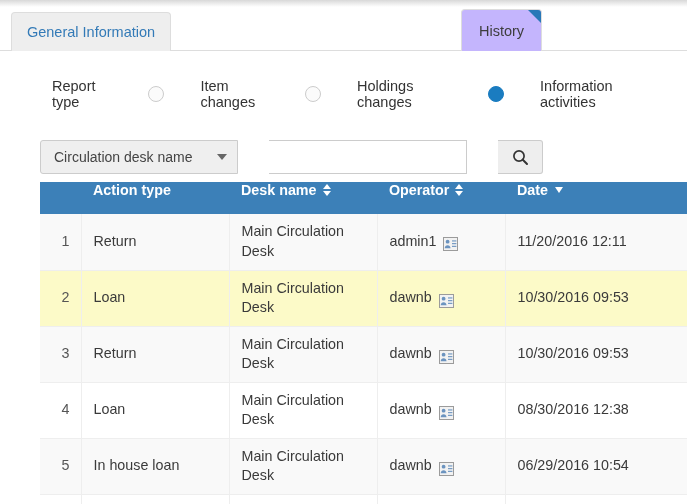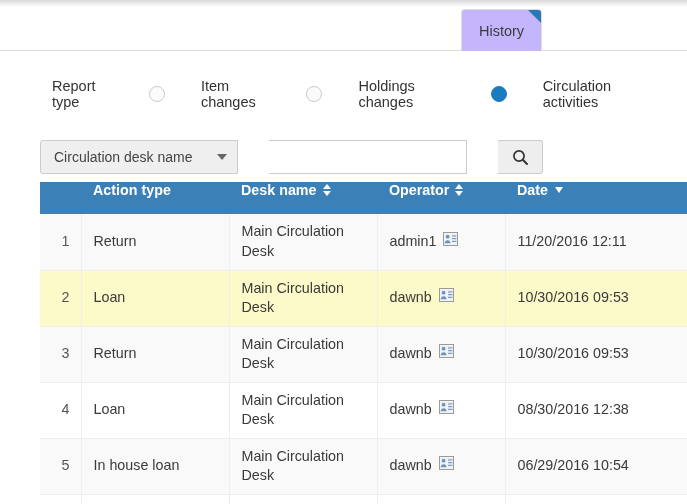--- a/index.html
+++ b/index.html
@@ -185,21 +185,21 @@
   table.history tbody td.cell-num {
     text-align: right;
     padding: 0 11px 0 0;
     color: #555555;
   }
   table.history tbody td.cell-date { border-right: none; margin-top: 32px; }
   table.history tbody tr.alt td { background: #f9f9f9; }
   table.history tbody tr.plain td { background: #ffffff; }
   table.history tbody tr.hl td { background: #fcfac8; }
 
-  .op-cell { display: inline-flex; align-items: flex-start; }
+  .op-cell { display: inline-flex; align-items: flex-end; }
   .op-icon {
     display: inline-block;
     margin-left: 7px;
     width: 15px; height: 14px;
     vertical-align: middle;
     flex: 0 0 auto;
   }
   .desk-text { display: block; }
 
   col.c-num   { width: 41px; }
@@ -211,20 +211,23 @@
 </head>
 <body>
 
 <div id="app">
 
   <div class="top-gradient"></div>
 
   <div class="tabbar">
     <div class="tabbar-line"></div>
 
+    <div class="tab" style="left:11px; width:160px;">
+      <span>General Information</span>
+    </div>
 
 
 
     <div class="tab active" style="left:461px; width:81px;">
       <span>History</span>
       <span class="corner-flag"></span>
     </div>
   </div>
 
   <div class="report-row">
@@ -235,21 +238,21 @@
       <span class="radio-label">Item changes</span>
     </label>
 
     <label class="radio-item">
       <span class="radio-circle"></span>
       <span class="radio-label">Holdings changes</span>
     </label>
 
     <label class="radio-item selected">
       <span class="radio-circle"></span>
-      <span class="radio-label">Circulation activities</span>
+      <span class="radio-label">Information activities</span>
     </label>
   </div>
 
   <div class="filterbar">
     <div class="filter-select">
       <span class="sel-text">Circulation desk name</span>
       <span class="caret-down"></span>
     </div>
     <input class="filter-input" type="text" placeholder="" style="">
     <div class="filter-btn">

